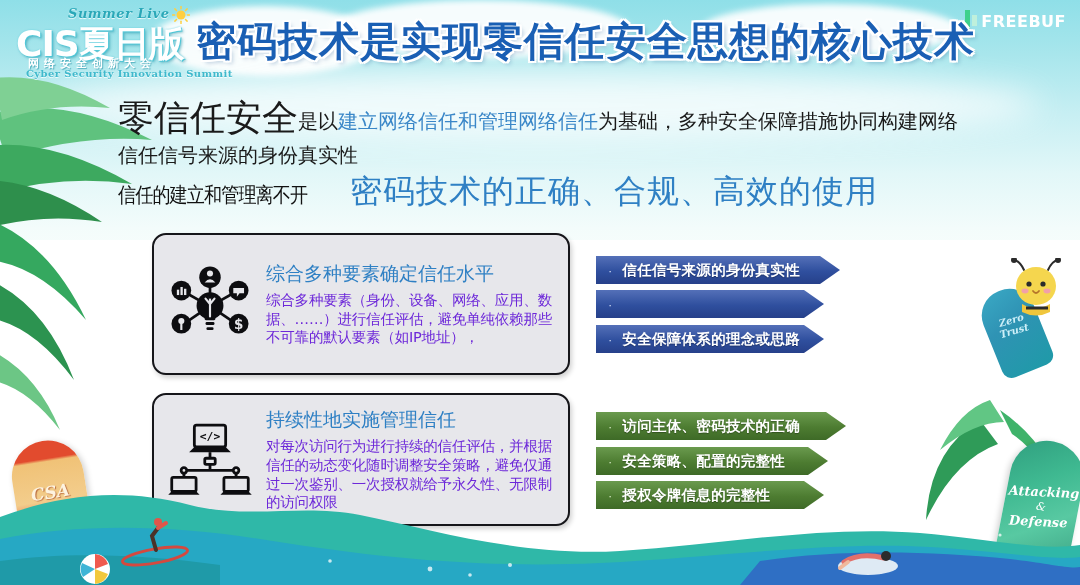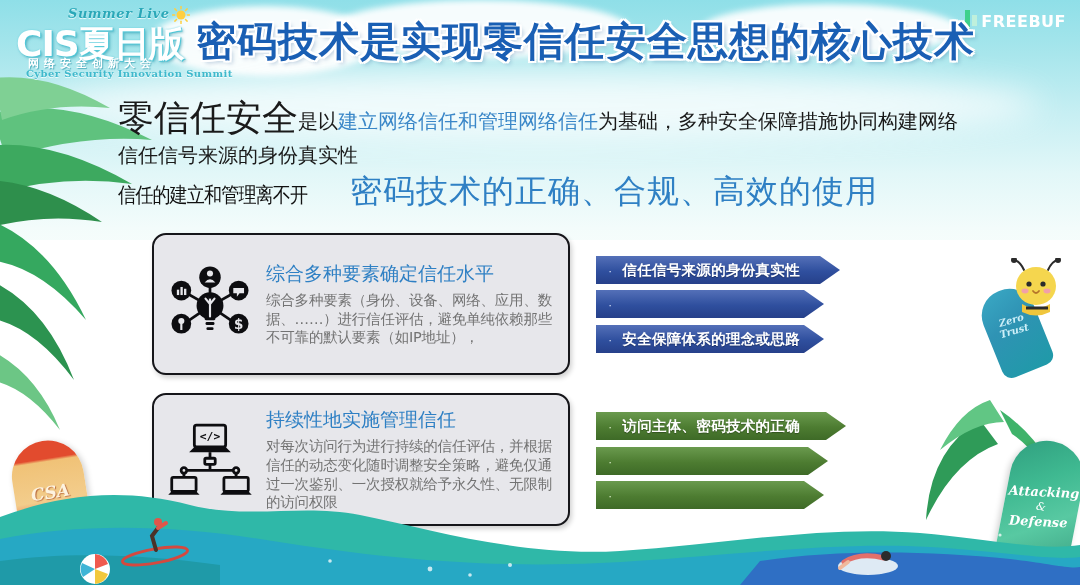--- a/index.html
+++ b/index.html
@@ -113,21 +113,21 @@
   #card1 { left:152px; top:233px; width:418px; height:142px; }
   #card2 { left:152px; top:393px; width:418px; height:133px; }
 
   .card-icon { width:112px; flex:0 0 112px; display:flex; align-items:center; justify-content:center; }
   .card-body { flex:1; padding-right:12px; }
   .card-title {
     font-size:19px; color:#2f80c4; font-weight:normal; margin-bottom:4px;
     font-family:"DejaVu Sans",sans-serif;
   }
   .card-text {
-    font-size:14.5px; color:#737373; line-height:1.28;
+    font-size:14.5px; color:#6d28d9; line-height:1.28;
     font-family:"DejaVu Sans",sans-serif; letter-spacing:-.2px;
   }
 
   
   .chev {
     position:absolute; height:28px;
     display:flex; align-items:center;
     clip-path:polygon(0 0, calc(100% - 20px) 0, 100% 50%, calc(100% - 20px) 100%, 0 100%);
     padding-left:12px;
     box-shadow:1px 1px 3px rgba(0,0,0,.25);
@@ -352,23 +352,25 @@
     <span class="chev-bullet">·</span>
     <span class="chev-label">安全保障体系的理念或思路</span>
   </div>
 
   <div class="chev chev-green" style="left:596px;top:412px;width:250px;">
     <span class="chev-bullet">·</span>
     <span class="chev-label">访问主体、密码技术的正确</span>
   </div>
   <div class="chev chev-green" style="left:596px;top:447px;width:232px;">
     <span class="chev-bullet">·</span>
+    <span class="chev-label">安全策略、配置的完整性</span>
   </div>
   <div class="chev chev-green" style="left:596px;top:481px;width:228px;">
     <span class="chev-bullet">·</span>
+    <span class="chev-label">授权令牌信息的完整性</span>
   </div>
 
   <div class="mascot-board">
     <div class="zt">Zero Trust</div>
   </div>
   <svg class="bee" viewBox="0 0 60 62">
     <g stroke="#2b2b2b" stroke-width="2" fill="none" stroke-linecap="round">
       <path d="M16 12 q-4 -9 -10 -10"></path>
         <path d="M40 12 q4 -9 10 -10"></path>
     </g>

